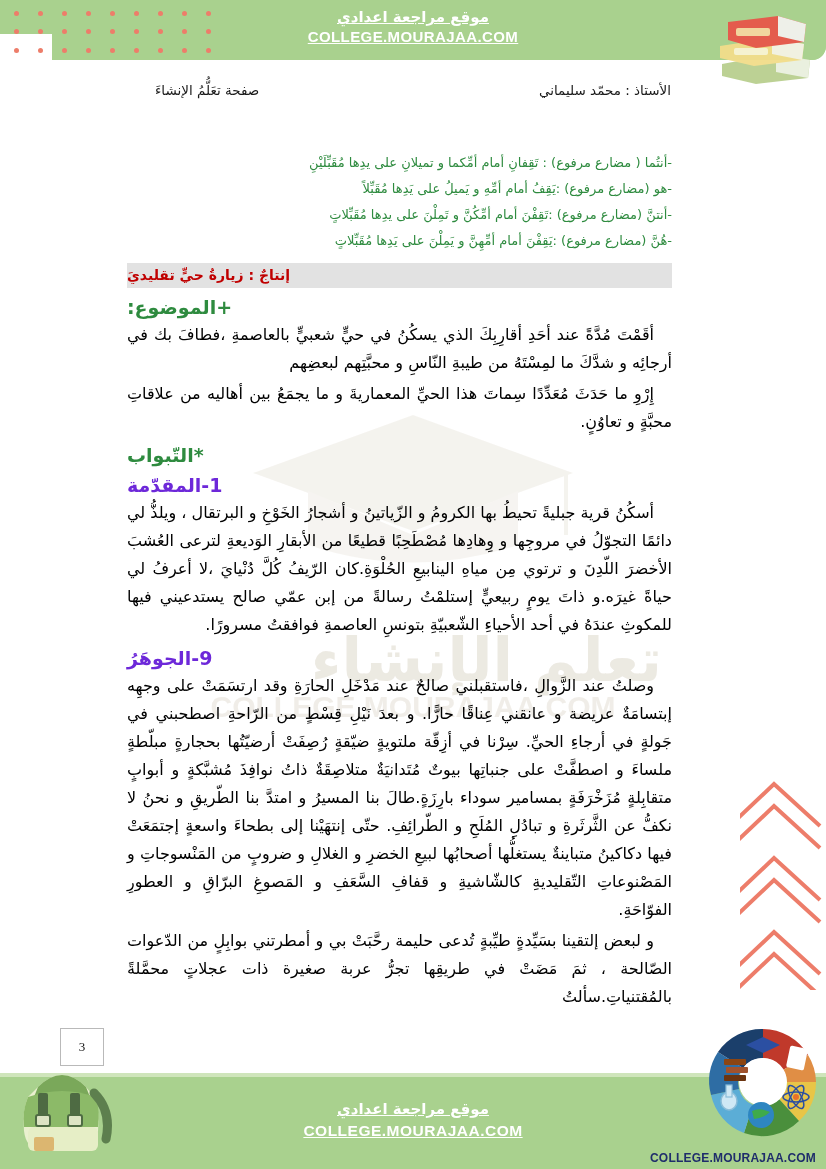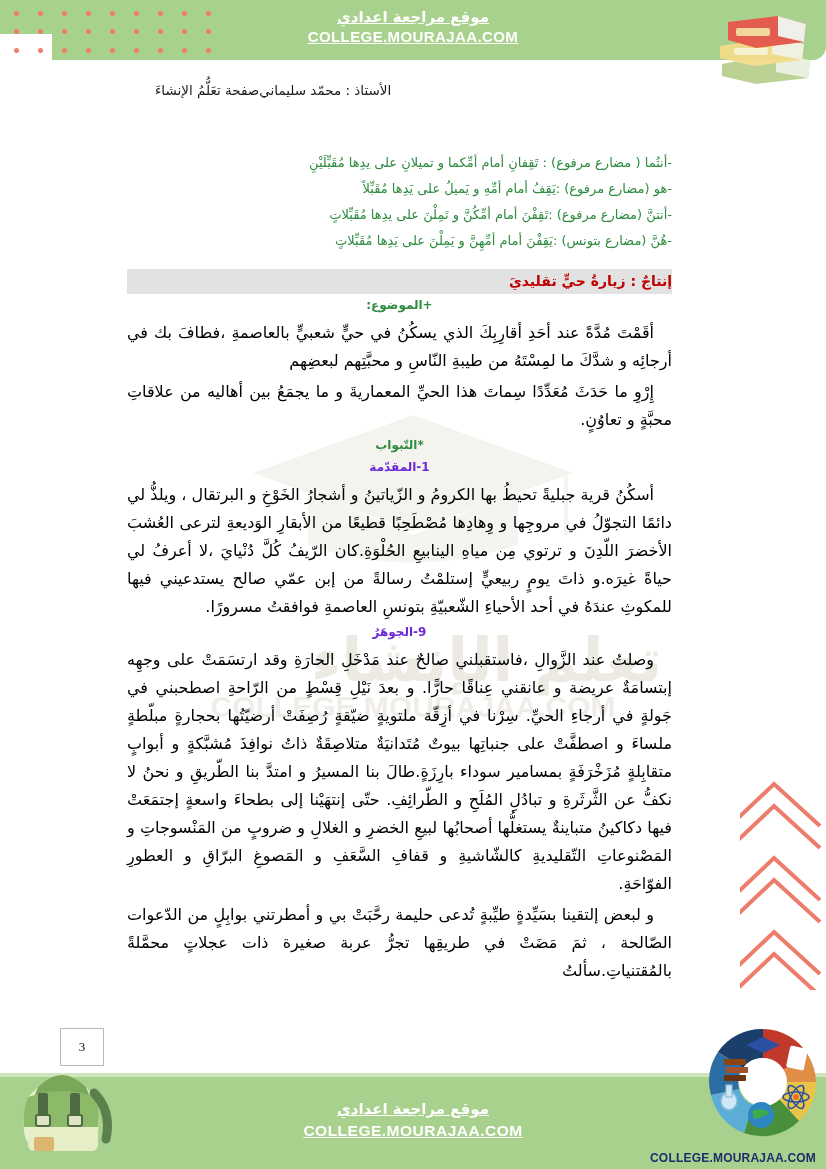--- a/index.html
+++ b/index.html
@@ -110,21 +110,21 @@
 
   
   .meta-row {
     position: absolute;
     top: 82px;
     left: 0;
     width: 826px;
     padding: 0 155px;
     display: flex;
     flex-direction: row-reverse;
-    justify-content: flex-start;
+    justify-content: space-between;
     align-items: baseline;
     direction: rtl;
     z-index: 5;
   }
   .meta-row span {
     font-size: 13.5px;
     color: #1a1a1a;
     font-family: "DejaVu Sans", sans-serif;
   }
 
@@ -141,35 +141,36 @@
   .conj-line {
     color: #2e8b3f;
     font-size: 13px;
     line-height: 26px;
     text-align: right;
     font-family: "DejaVu Sans", sans-serif;
     white-space: nowrap;
   }
 
   .title-bar {
-    margin-top: 15px;
+    margin-top: 9px;
     background: #e2e2e2;
     height: 25px;
     line-height: 25px;
-    text-align: right;
+    text-align: left;
     color: #c00000;
     font-size: 14px;
     font-weight: bold;
     width: 545px;
   }
 
   .sec-head {
-    font-size: 12px;
-    font-weight: bold;
-    text-align: center;
+    font-size: 19px;
+    font-weight: bold;
+    text-align: left;
+    margin-top: 8px;
     line-height: 22px;
   }
   .sec-head.green { color: #2e8b3f; }
   .sec-head.red   { color: #6d28d9; }
 
   .para {
     font-size: 16px;
     line-height: 28px;
     color: #000000;
     text-align: justify;
@@ -384,21 +385,21 @@
     <rect x="316" y="78" width="4" height="62" fill="#ded8ca"></rect>
   </svg>
   <div class="wm-text">تعلم الإنشاء</div>
   <div class="wm-text2">COLLEGE.MOURAJAA.COM</div>
 
   <div class="content">
 
     <div class="conj-line">-أنتُما ( مضارع مرفوع) : تَقِفانِ أمام أمِّكما و تميلانِ على يدِها مُقَبِّلَيْنِ</div>
     <div class="conj-line">-هو (مضارع مرفوع) :يَقِفُ أمام أمِّهِ و يَميلُ على يَدِها مُقَبِّلاً</div>
     <div class="conj-line">-أنتنَّ (مضارع مرفوع) :تَقِفْنَ أمام أمِّكُنَّ و تَمِلْنَ على يدِها مُقَبِّلاتٍ</div>
-    <div class="conj-line">-هُنَّ (مضارع بتونس) :يَقِفْنَ أمام أمِّهِنَّ و يَمِلْنَ على يَدِها مُقَبِّلاتٍ</div>
+    <div class="conj-line">-هُنَّ (مضارع مرفوع) :يَقِفْنَ أمام أمِّهِنَّ و يَمِلْنَ على يَدِها مُقَبِّلاتٍ</div>
 
     <div class="title-bar">إنتاجٌ : زيارةُ حيٍّ تقليديَ</div>
 
     <div class="sec-head green">+الموضوع:</div>
     <div class="para indent">أقَمْتَ مُدَّةً عند أحَدِ أقارِبِكَ الذي يسكُنُ في حيٍّ شعبيٍّ بالعاصمةِ ،فطافَ بك في أرجائِه و شدَّكَ ما لمِسْتَهُ من طيبةِ النّاسِ و محبَّتِهم لبعضِهم</div>
     <div class="para indent">إِرْوِ ما حَدَثَ مُعَدِّدًا سِماتَ هذا الحيِّ المعماريةَ و ما يجمَعُ بين أهاليه من علاقاتِ محبَّةٍ و تعاوُنٍ.</div>
 
     <div class="sec-head green">*التّبواب</div>
     <div class="sec-head red">1-المقدّمة</div>
     <div class="para indent">أسكُنُ قرية جبليةً تحيطُ بها الكرومُ و الزّياتينُ و أشجارُ الخَوْخِ و البرتقال ، ويلذُّ لي دائمًا التجوّلُ في مروجِها و وِهادِها مُصْطَحِبًا قطيعًا من الأبقارِ الوَديعةِ لترعى العُشبَ الأخضرَ اللّدِنَ و ترتوي مِن مياهِ الينابيعِ الحُلْوَةِ.كان الرّيفُ كُلَّ دُنْيايَ ،لا أعرفُ لي حياةً غيرَه.و ذاتَ يومٍ ربيعيٍّ إستلمْتُ رسالةً من إبن عمّي صالح يستدعيني فيها للمكوثِ عندَهُ في أحد الأحياءِ الشّعبيّةِ بتونسِ العاصمةِ فوافقتُ مسرورًا.</div>

